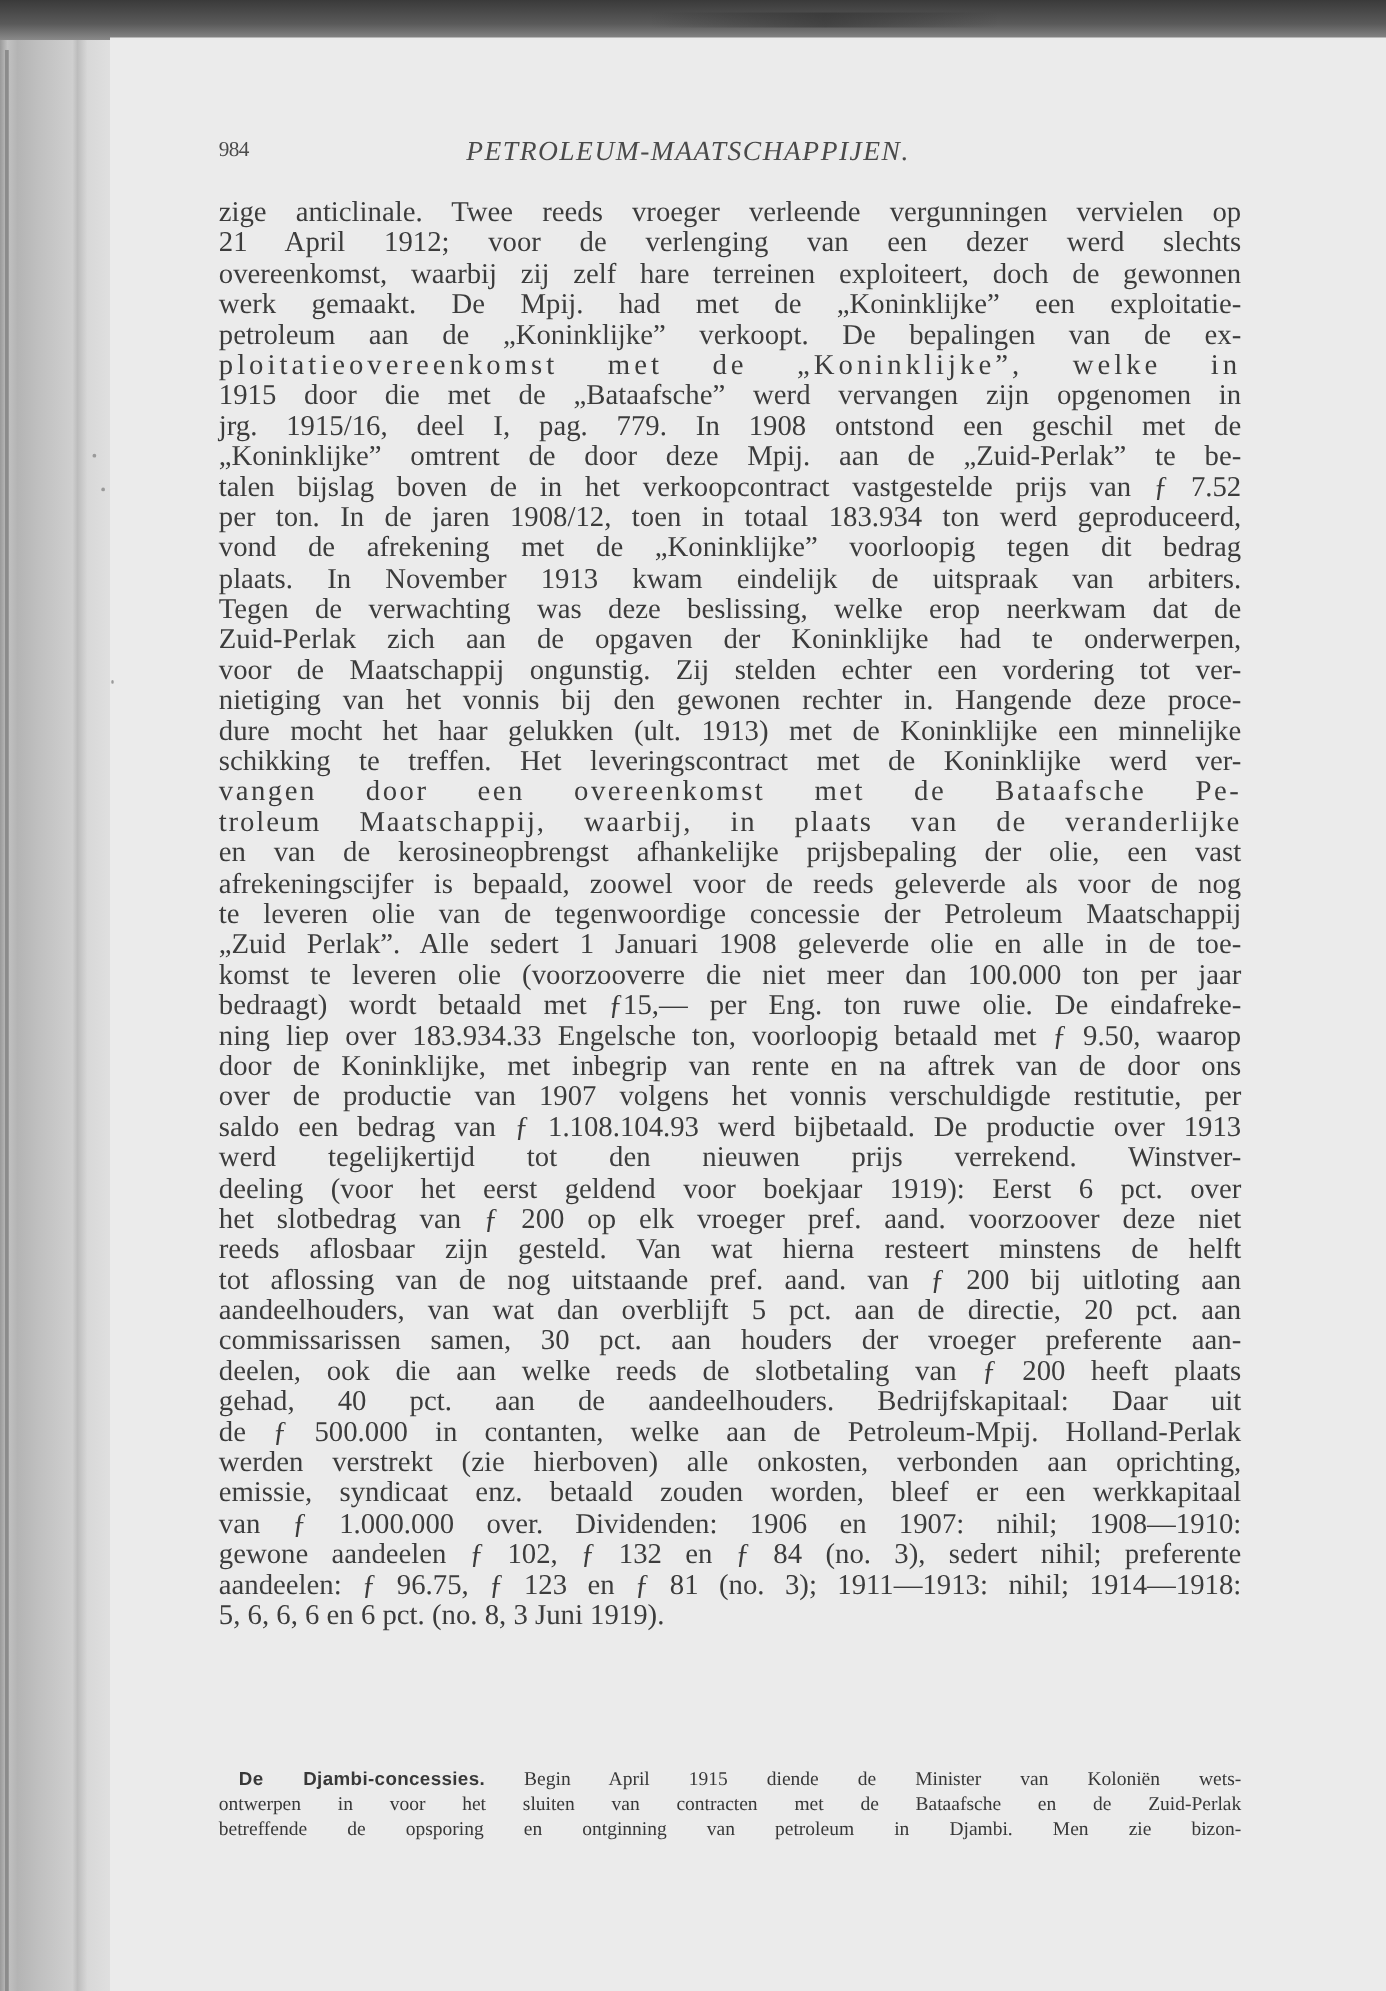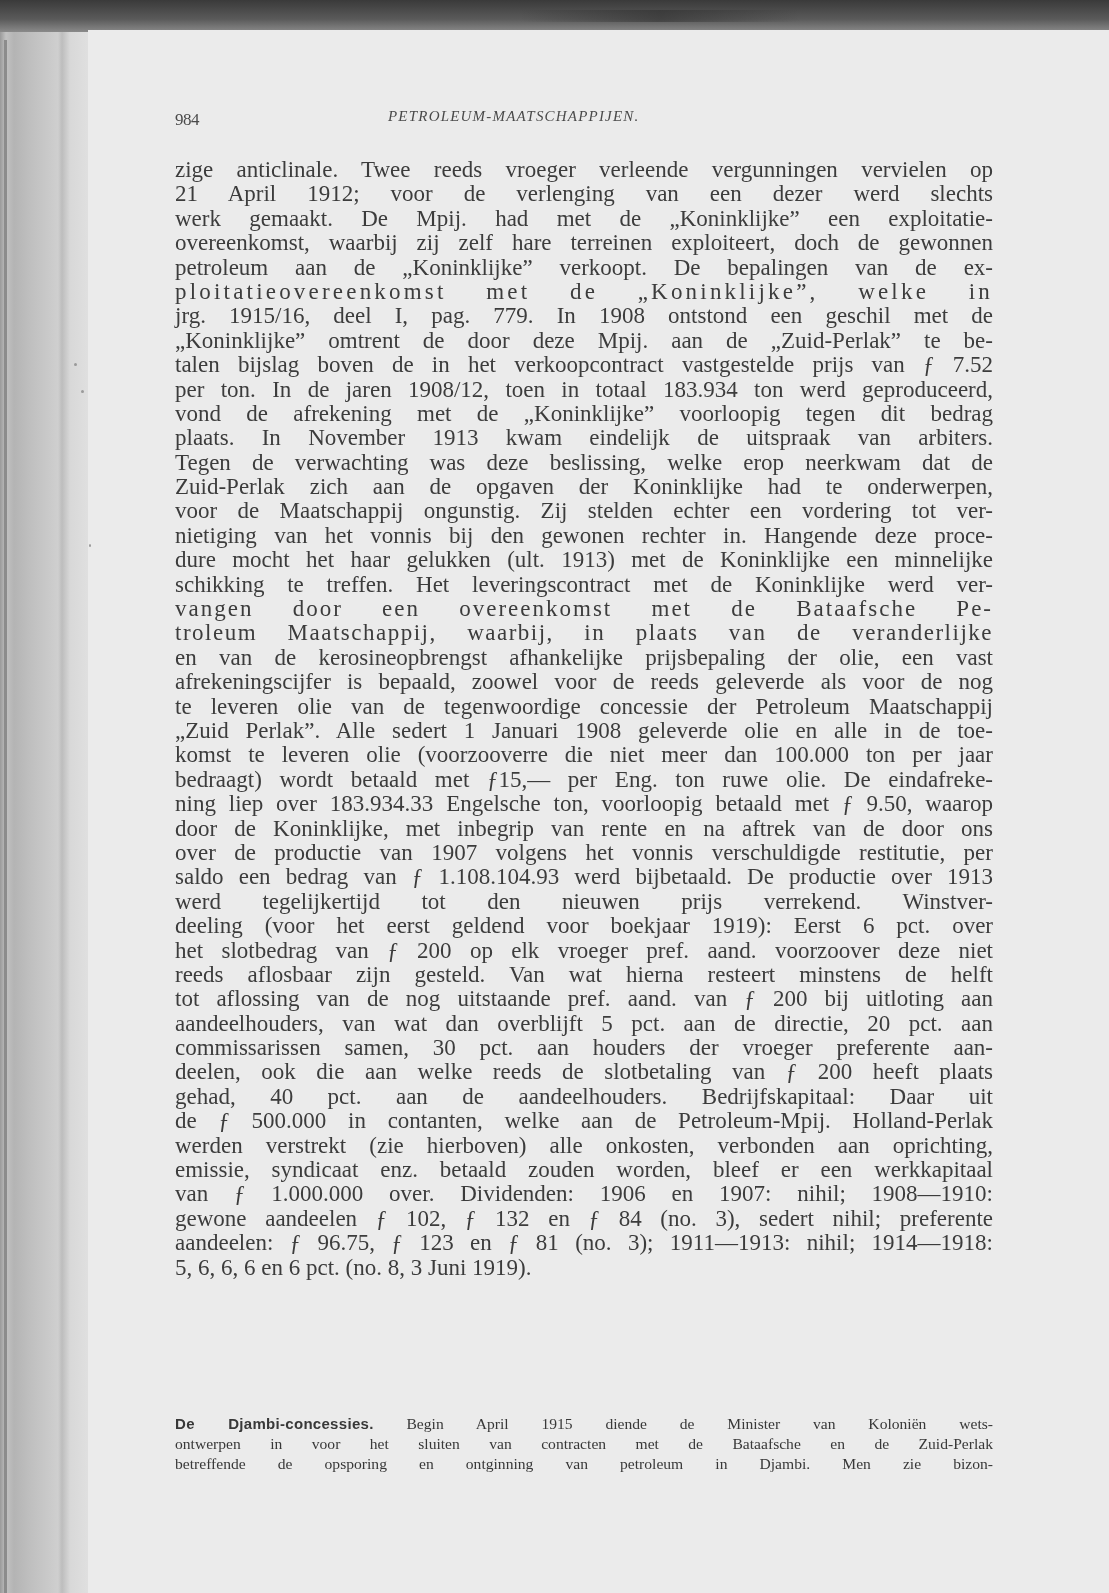--- a/index.html
+++ b/index.html
@@ -33,21 +33,21 @@
   .page-header {
     position: absolute; left: 175px; top: 108px; width: 820px; height: 30px;
     color: #4a4a4a;
   }
   .page-number {
     position: absolute; left: 0; top: 2px;
     font-family: "Liberation Serif", serif; font-size: 17px; letter-spacing: -0.5px;
   }
   .running-head {
     position: absolute; left: 198px; top: 0;
-    font-family: "Liberation Serif", serif; font-style: italic; font-size: 15px; letter-spacing: 1.2px; margin-left: 15px;
+    font-family: "Liberation Serif", serif; font-style: italic; font-size: 22px; letter-spacing: 1.2px;
   }
   .body-text {
     position: absolute; left: 175px; top: 158px; width: 818px;
     color: #3c3c3c;
     font-family: "Liberation Serif", serif;
     font-size: 23px;
     line-height: 24.4px;
   }
   .line {
     display: block; white-space: nowrap;
@@ -56,21 +56,21 @@
   }
   .line.last { text-align-last: left; }
   .small-text {
     position: absolute; left: 175px; top: 1414px; width: 818px;
     color: #383838;
     font-family: "Liberation Serif", serif;
     font-size: 15.6px; line-height: 20px;
   }
   .small-text .line { height: 20px; }
   .section-title {
-    font-family: "Liberation Sans", sans-serif; font-weight: bold; font-size: 15px; letter-spacing: .3px;
+    font-family: "Liberation Sans", sans-serif; font-weight: bold; font-size: 15px; letter-spacing: .3px; margin-left: 16px;
   }
   .spaced { letter-spacing: 5px; }
   .speck {
     position: absolute; background: #9a9a9a; border-radius: 50%;
   }
 </style>
 </head>
 <body>
 
 <div class="scan-top">
@@ -86,24 +86,25 @@
 <div class="speck" style="left:89px;top:544px;width:2px;height:3px;"></div>
 
 <div class="page-header">
   <span class="page-number">984</span>
   <span class="running-head">PETROLEUM-MAATSCHAPPIJEN.</span>
 </div>
 
 <div class="body-text">
   <span class="line">zige anticlinale. Twee reeds vroeger verleende vergunningen vervielen op</span>
   <span class="line">21 April 1912; voor de verlenging van een dezer werd slechts</span>
+  <span class="line">overeenkomst, waarbij zij zelf hare terreinen exploiteert, doch de gewonnen</span>
   <span class="line">werk gemaakt. De Mpij. had met de „Koninklijke” een exploitatie-</span>
-  <span class="line">overeenkomst, waarbij zij zelf hare terreinen exploiteert, doch de gewonnen</span>
   <span class="line">petroleum aan de „Koninklijke” verkoopt. De bepalingen van de ex-</span>
   <span class="line spaced" style="letter-spacing:3.2px">ploitatieovereenkomst met de „Koninklijke”, welke in</span>
+  <span class="line">1915 door die met de „Bataafsche” werd vervangen zijn opgenomen in</span>
   <span class="line">jrg. 1915/16, deel I, pag. 779. In 1908 ontstond een geschil met de</span>
   <span class="line">„Koninklijke” omtrent de door deze Mpij. aan de „Zuid-Perlak” te be-</span>
   <span class="line">talen bijslag boven de in het verkoopcontract vastgestelde prijs van ƒ 7.52</span>
   <span class="line">per ton. In de jaren 1908/12, toen in totaal 183.934 ton werd geproduceerd,</span>
   <span class="line">vond de afrekening met de „Koninklijke” voorloopig tegen dit bedrag</span>
   <span class="line">plaats. In November 1913 kwam eindelijk de uitspraak van arbiters.</span>
   <span class="line">Tegen de verwachting was deze beslissing, welke erop neerkwam dat de</span>
   <span class="line">Zuid-Perlak zich aan de opgaven der Koninklijke had te onderwerpen,</span>
   <span class="line">voor de Maatschappij ongunstig. Zij stelden echter een vordering tot ver-</span>
   <span class="line">nietiging van het vonnis bij den gewonen rechter in. Hangende deze proce-</span>

